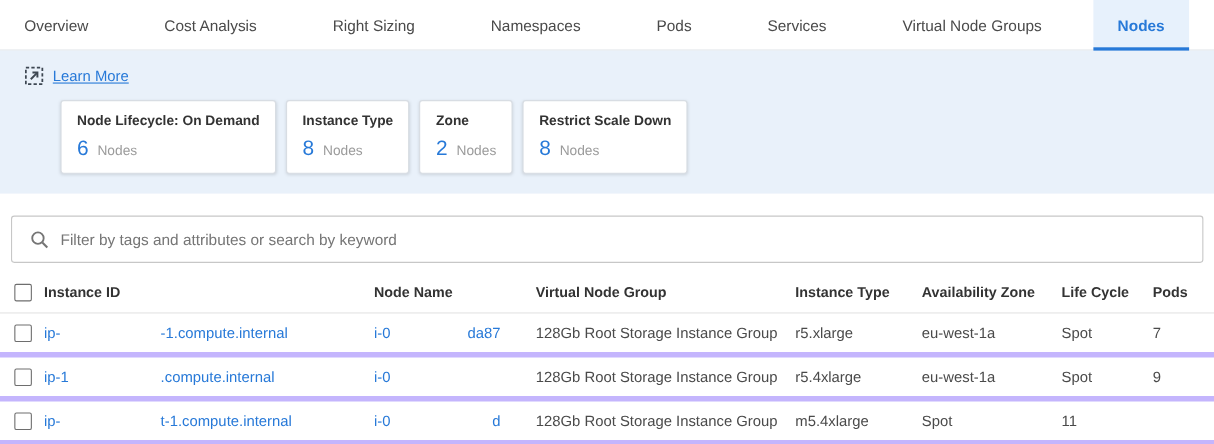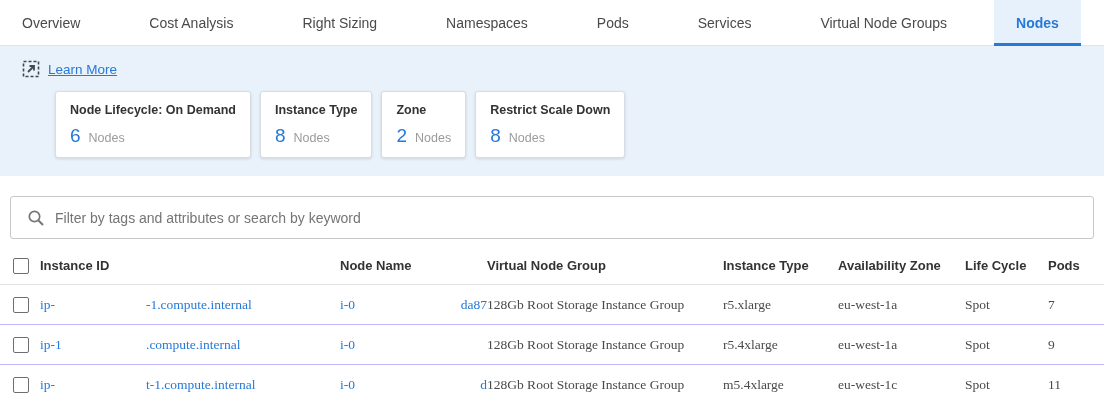--- a/index.html
+++ b/index.html
@@ -33,27 +33,27 @@
   .search-icon { width:18px; height:18px; flex:0 0 auto; }
   .searchbox input { border:none; outline:none; flex:1; margin-left:10px; font-size:14px;
                      font-family:inherit; color:#333; background:transparent; }
   .searchbox input::placeholder { color:#757575; opacity:1; }
 
   
   .table { margin-top:8px; }
   .trow { display:grid; grid-template-columns:40px 300px 147px 236px 115px 127px 83px 1fr;
           align-items:center; }
   .thead { height:38px; border-bottom:1px solid #e3e3e3; font-size:13px; font-weight:700; color:#333; }
-  .tbody-row { height:40px; border-bottom:1px solid #c4b5fd; font-size:13.5px; color:#4a4a4a;font-family:Liberation Serif, serif; }
+  .tbody-row { height:40px; border-bottom:5px solid #c4b5fd; font-size:13.5px; color:#4a4a4a; }
   .cb { width:16px; height:16px; margin-left:13px; border:1.6px solid #6e6e6e; border-radius:2px;
         background:#fff; cursor:pointer; }
   .cell-link { color:#2779d8; cursor:pointer; }
   .redacted-cell { position:relative; height:100%; display:flex; align-items:center; }
   .red-suffix-name { position:absolute; left:106px; }
-  .red-suffix-id { position:absolute; right:0; }
+  .red-suffix-id { position:absolute; right:32px; }
 </style>
 </head>
 <body>
 
 <div class="tabbar">
   <div class="tab">Overview</div>
   <div class="tab">Cost Analysis</div>
   <div class="tab">Right Sizing</div>
   <div class="tab">Namespaces</div>
   <div class="tab">Pods</div>
@@ -172,17 +172,16 @@
     <div class="redacted-cell">
       <span class="cell-link">ip-</span>
       <span class="cell-link red-suffix-name">t-1.compute.internal</span>
     </div>
     <div class="redacted-cell">
       <span class="cell-link">i-0</span>
       <span class="cell-link red-suffix-id">d</span>
     </div>
     <div>128Gb Root Storage Instance Group</div>
     <div>m5.4xlarge</div>
-    <div>eu-west-1c</div>
     <div>Spot</div>
     <div>11</div>
   </div>
 </div>
 
 </body></html>

